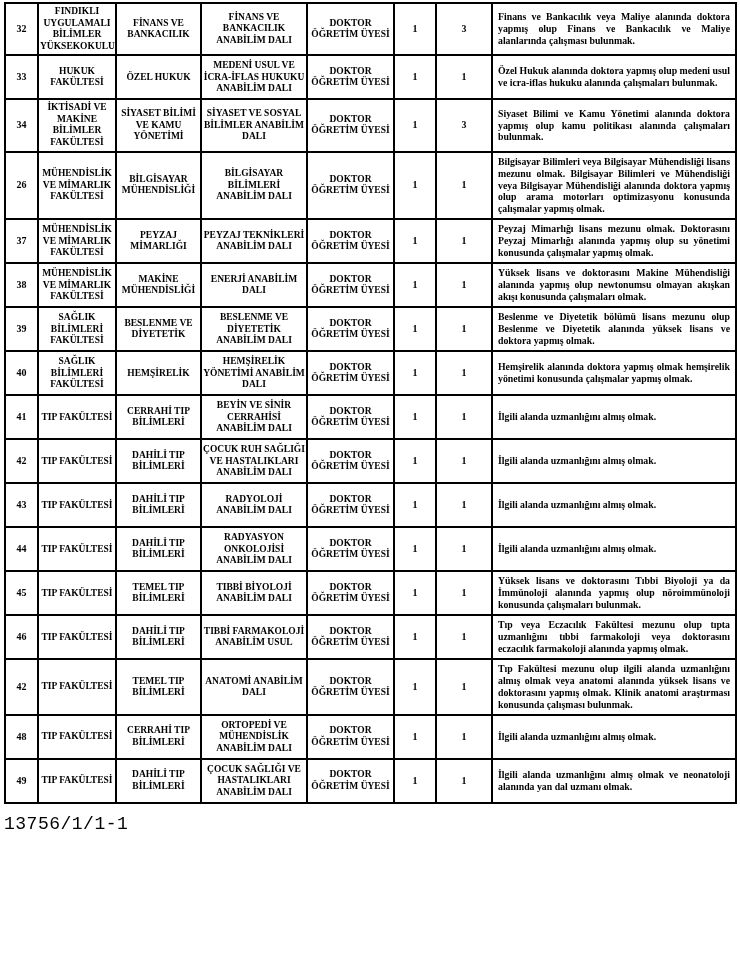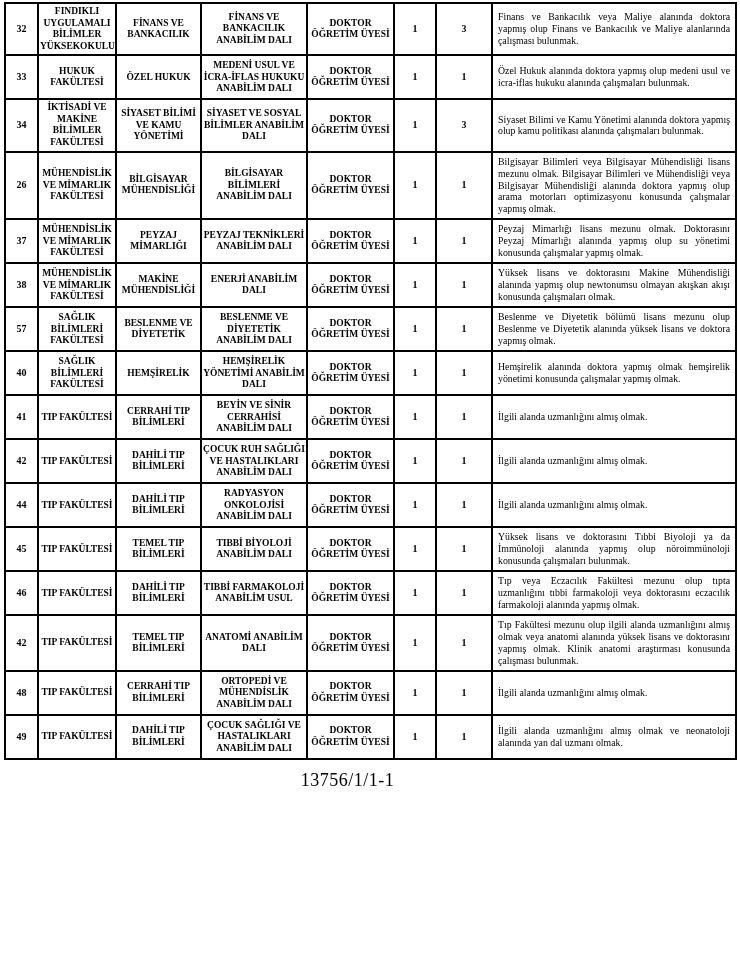--- a/index.html
+++ b/index.html
@@ -26,32 +26,32 @@
     font-weight: bold;
     font-size: 9.5px;
     line-height: 1.22;
     padding: 2px 1px;
     height: 44px;
   }
   td.no { font-size: 10px; margin-left: 8px; }
   td.cnt { font-size: 10px; }
   td.desc {
     text-align: justify;
-    font-weight: normal;
+    font-weight: bold;
     font-size: 9.8px;
     line-height: 1.22;
     padding: 3px 5px 3px 5px;
   }
   .footer {
-    text-align: center;
+    text-align: left;
     padding: 10px 46px 0 0;
     font-size: 18px;
     font-weight: normal;
     letter-spacing: 0.5px;
-    font-family: Liberation Serif, serif;
+    font-family: Liberation Mono, monospace;
   }
 </style>
 </head>
 <body>
 
 <div class="page">
 
   <table class="positions">
     <colgroup>
       <col style="width:33px">
@@ -125,21 +125,21 @@
       <td class="c">MÜHENDİSLİK VE MİMARLIK FAKÜLTESİ</td>
       <td class="c">MAKİNE MÜHENDİSLİĞİ</td>
       <td class="c">ENERJİ ANABİLİM DALI</td>
       <td class="c">DOKTOR ÖĞRETİM ÜYESİ</td>
       <td class="c cnt">1</td>
       <td class="c cnt">1</td>
       <td class="desc">Yüksek lisans ve doktorasını Makine Mühendisliği alanında yapmış olup newtonumsu olmayan akışkan akışı konusunda çalışmaları olmak.</td>
     </tr>
 
     <tr>
-      <td class="c no">57</td>
+      <td class="c no">39</td>
       <td class="c">SAĞLIK BİLİMLERİ FAKÜLTESİ</td>
       <td class="c">BESLENME VE DİYETETİK</td>
       <td class="c">BESLENME VE DİYETETİK ANABİLİM DALI</td>
       <td class="c">DOKTOR ÖĞRETİM ÜYESİ</td>
       <td class="c cnt">1</td>
       <td class="c cnt">1</td>
       <td class="desc">Beslenme ve Diyetetik bölümü lisans mezunu olup Beslenme ve Diyetetik alanında yüksek lisans ve doktora yapmış olmak.</td>
     </tr>
 
     <tr>
@@ -168,20 +168,30 @@
       <td class="c no">42</td>
       <td class="c">TIP FAKÜLTESİ</td>
       <td class="c">DAHİLİ TIP BİLİMLERİ</td>
       <td class="c">ÇOCUK RUH SAĞLIĞI VE HASTALIKLARI ANABİLİM DALI</td>
       <td class="c">DOKTOR ÖĞRETİM ÜYESİ</td>
       <td class="c cnt">1</td>
       <td class="c cnt">1</td>
       <td class="desc">İlgili alanda uzmanlığını almış olmak.</td>
     </tr>
 
+    <tr>
+      <td class="c no">43</td>
+      <td class="c">TIP FAKÜLTESİ</td>
+      <td class="c">DAHİLİ TIP BİLİMLERİ</td>
+      <td class="c">RADYOLOJİ ANABİLİM DALI</td>
+      <td class="c">DOKTOR ÖĞRETİM ÜYESİ</td>
+      <td class="c cnt">1</td>
+      <td class="c cnt">1</td>
+      <td class="desc">İlgili alanda uzmanlığını almış olmak.</td>
+    </tr>
 
     <tr>
       <td class="c no">44</td>
       <td class="c">TIP FAKÜLTESİ</td>
       <td class="c">DAHİLİ TIP BİLİMLERİ</td>
       <td class="c">RADYASYON ONKOLOJİSİ ANABİLİM DALI</td>
       <td class="c">DOKTOR ÖĞRETİM ÜYESİ</td>
       <td class="c cnt">1</td>
       <td class="c cnt">1</td>
       <td class="desc">İlgili alanda uzmanlığını almış olmak.</td>

